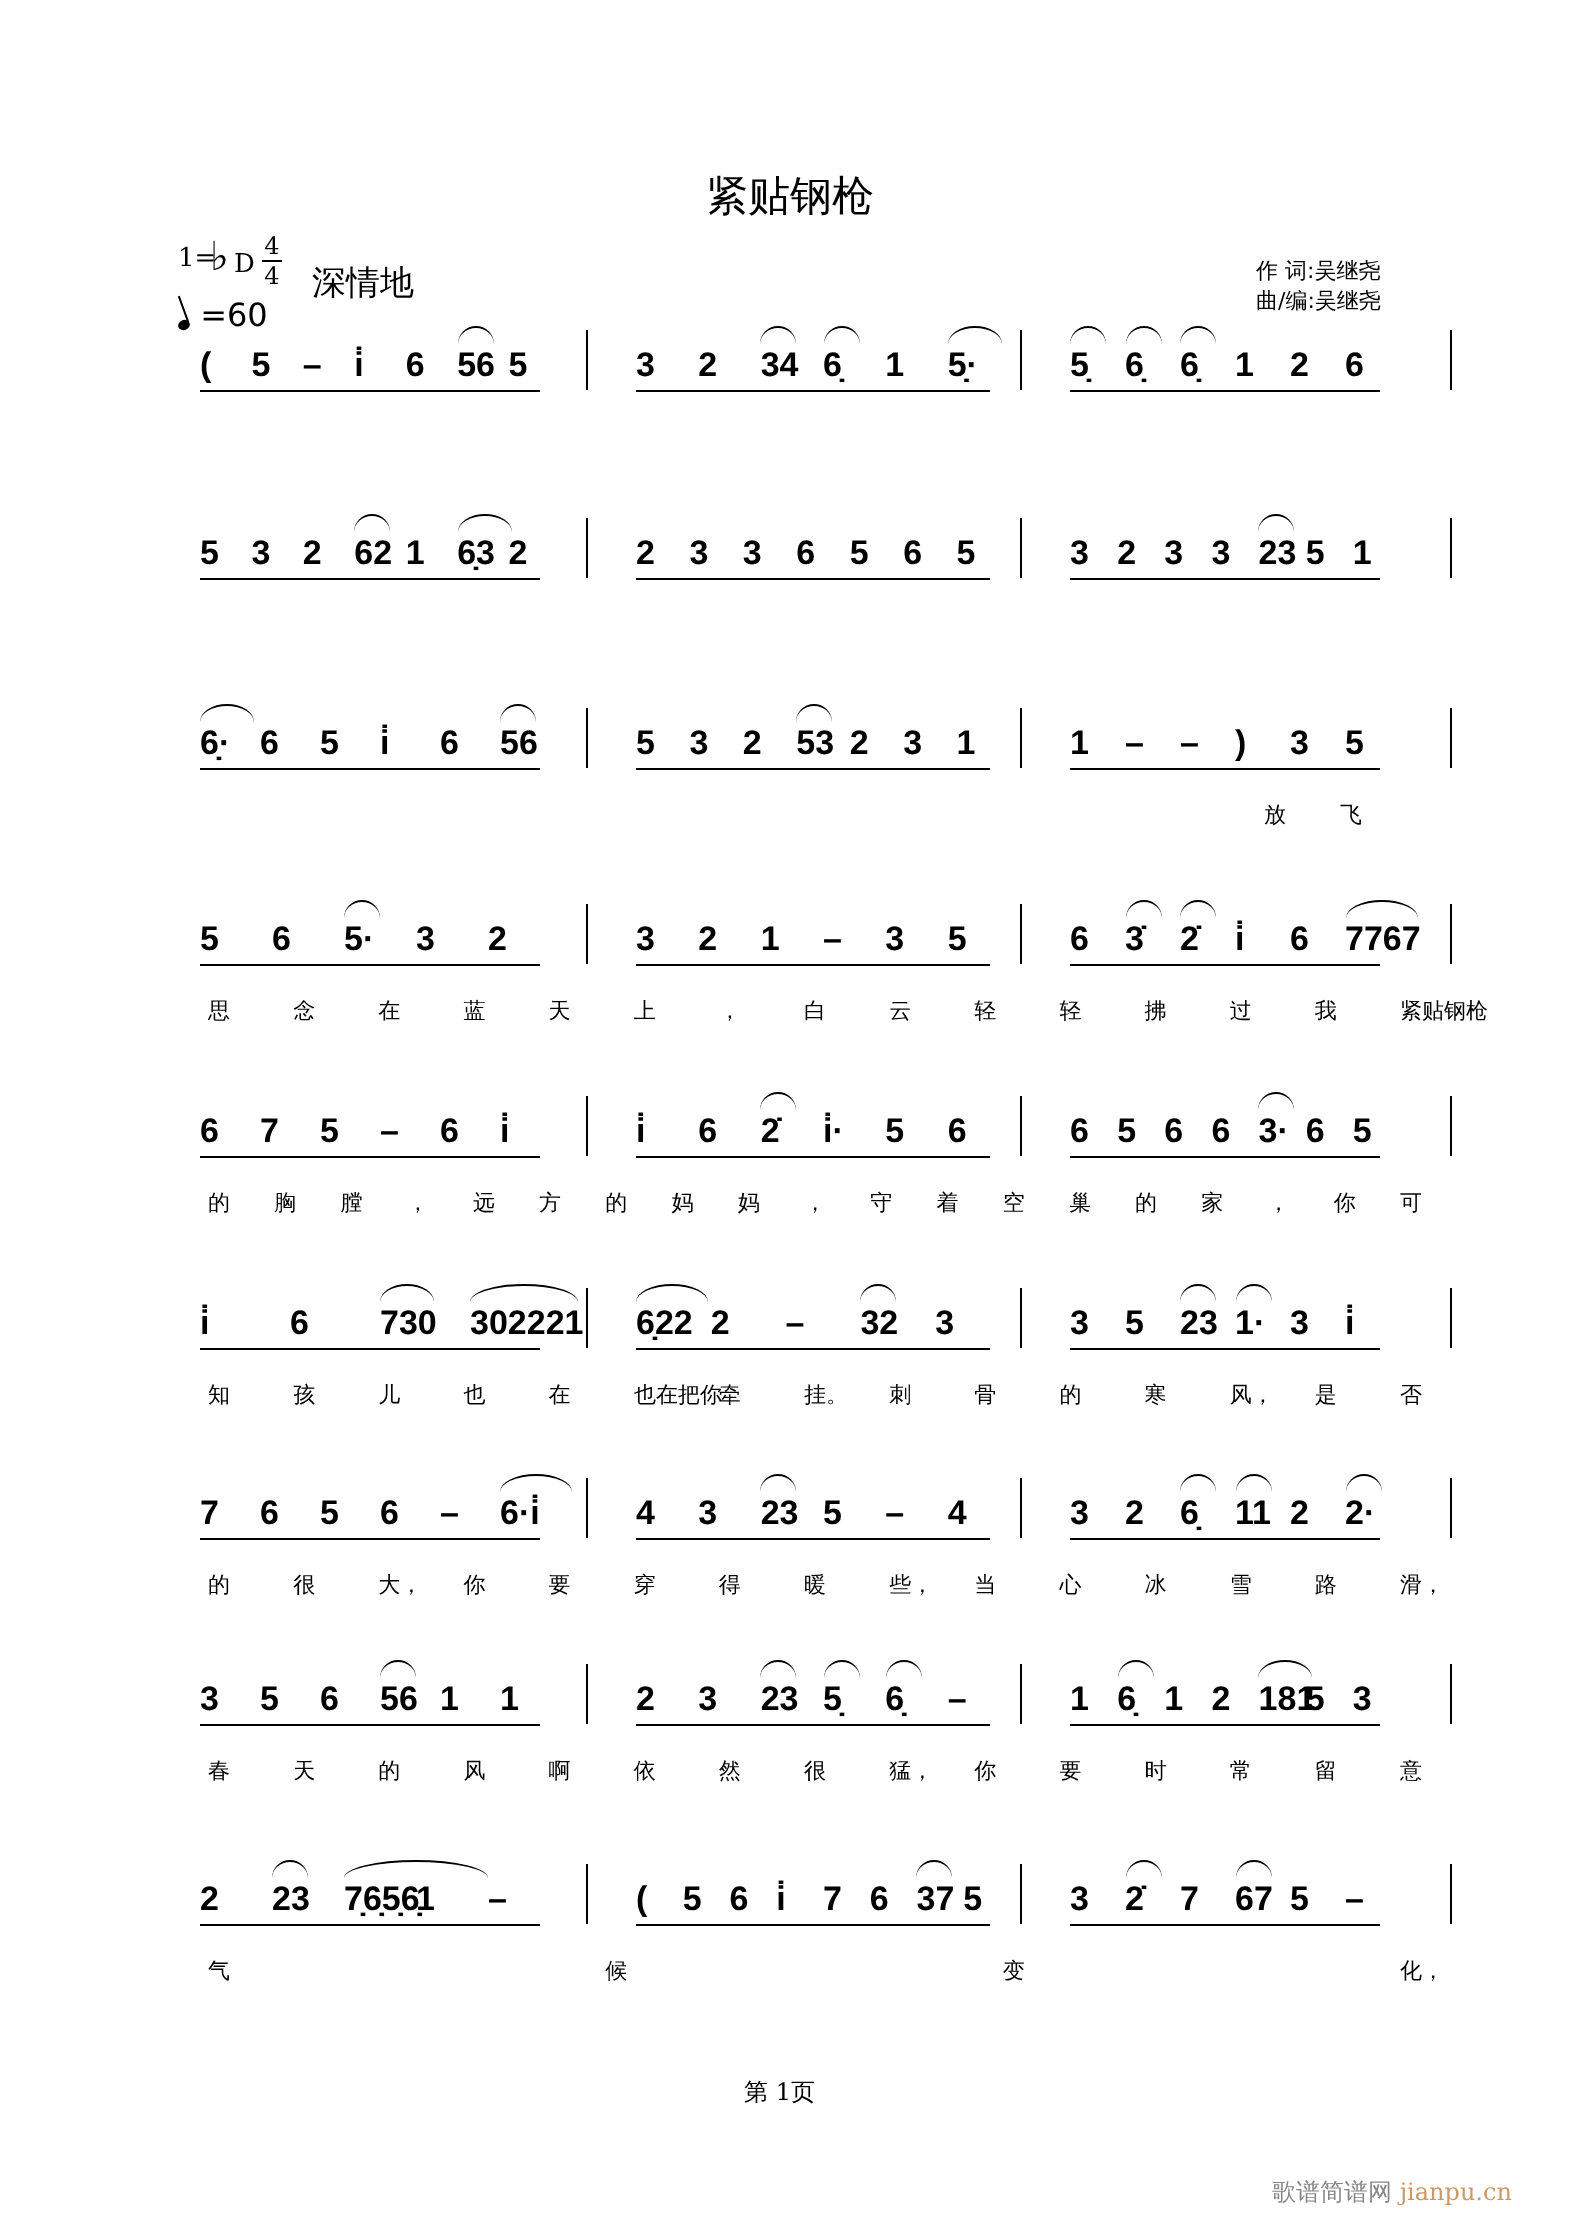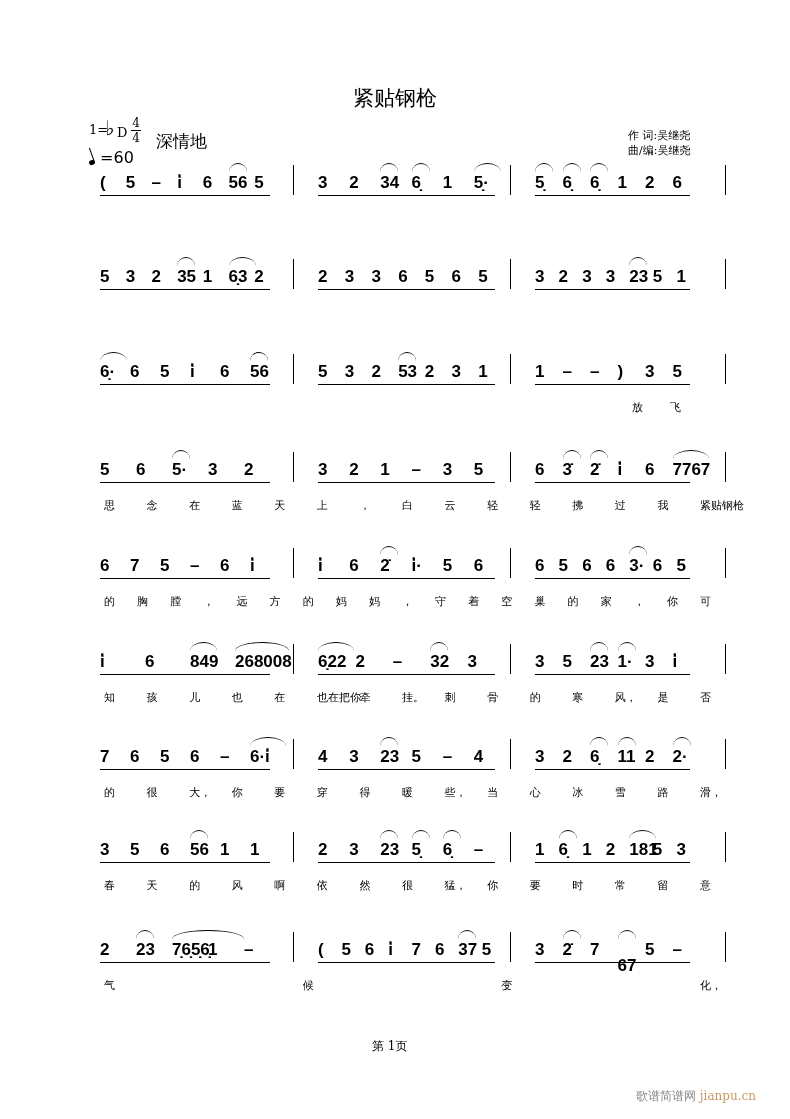--- a/index.html
+++ b/index.html
@@ -81,21 +81,21 @@
       <span class="n" style="left: 617.5px; top: 0px;">1</span>
       <span class="n" style="left: 645px; top: 0px;">2</span>
       <span class="n" style="left: 672.5px; top: 0px;">6</span>
       <div class="ul" style="left: 535px; top: 22px; width: 155px;"></div>
       <div class="bar" style="left: 725px; top: -8px;"></div>
     </div>
     <div class="row" style="top: 267px;">
       <span class="n" style="left: 100px; top: 0px;">5</span>
       <span class="n" style="left: 125.714px; top: 0px;">3</span>
       <span class="n" style="left: 151.429px; top: 0px;">2</span>
-      <span class="n" style="left: 177.143px; top: 0px;">35</span>
+      <span class="n" style="left: 177.143px; top: 0px;">62</span>
       <div class="arc" style="left: 177.143px; top: -10px; width: 18px; height: 8px;"></div>
       <span class="n" style="left: 202.857px; top: 0px;">1</span>
       <span class="n" style="left: 228.571px; top: 0px;">6̣3</span>
       <div class="arc" style="left: 228.571px; top: -10px; width: 27px; height: 8px;"></div>
       <span class="n" style="left: 254.286px; top: 0px;">2</span>
       <div class="ul" style="left: 100px; top: 22px; width: 170px;"></div>
       <div class="bar" style="left: 293px; top: -8px;"></div>
       <span class="n" style="left: 318px; top: 0px;">2</span>
       <span class="n" style="left: 344.714px; top: 0px;">3</span>
       <span class="n" style="left: 371.429px; top: 0px;">3</span>
@@ -236,23 +236,23 @@
       <span class="lyr" style="left: 534.444px; top: 38px;">巢</span>
       <span class="lyr" style="left: 567.556px; top: 38px;">的</span>
       <span class="lyr" style="left: 600.667px; top: 38px;">家</span>
       <span class="lyr" style="left: 633.778px; top: 38px;">，</span>
       <span class="lyr" style="left: 666.889px; top: 38px;">你</span>
       <span class="lyr" style="left: 700px; top: 38px;">可</span>
     </div>
     <div class="row" style="top: 652px;">
       <span class="n" style="left: 100px; top: 0px;">i̇</span>
       <span class="n" style="left: 145px; top: 0px;">6</span>
-      <span class="n" style="left: 190px; top: 0px;">849</span>
+      <span class="n" style="left: 190px; top: 0px;">730</span>
       <div class="arc" style="left: 190px; top: -10px; width: 27px; height: 8px;"></div>
-      <span class="n" style="left: 235px; top: 0px;">268008</span>
+      <span class="n" style="left: 235px; top: 0px;">302221</span>
       <div class="arc" style="left: 235px; top: -10px; width: 54px; height: 8px;"></div>
       <div class="ul" style="left: 100px; top: 22px; width: 170px;"></div>
       <div class="bar" style="left: 293px; top: -8px;"></div>
       <span class="n" style="left: 318px; top: 0px;">6̣22</span>
       <div class="arc" style="left: 318px; top: -10px; width: 36px; height: 8px;"></div>
       <span class="n" style="left: 355.4px; top: 0px;">2</span>
       <span class="n" style="left: 392.8px; top: 0px;">–</span>
       <span class="n" style="left: 430.2px; top: 0px;">32</span>
       <div class="arc" style="left: 430.2px; top: -10px; width: 18px; height: 8px;"></div>
       <span class="n" style="left: 467.6px; top: 0px;">3</span>
@@ -396,21 +396,21 @@
       <span class="n" style="left: 434.875px; top: 0px;">6</span>
       <span class="n" style="left: 458.25px; top: 0px;">37</span>
       <div class="arc" style="left: 458.25px; top: -10px; width: 18px; height: 8px;"></div>
       <span class="n" style="left: 481.625px; top: 0px;">5</span>
       <div class="ul" style="left: 318px; top: 22px; width: 177px;"></div>
       <div class="bar" style="left: 510px; top: -8px;"></div>
       <span class="n" style="left: 535px; top: 0px;">3</span>
       <span class="n" style="left: 562.5px; top: 0px;">2̇</span>
       <div class="arc" style="left: 562.5px; top: -10px; width: 18px; height: 8px;"></div>
       <span class="n" style="left: 590px; top: 0px;">7</span>
-      <span class="n" style="left: 617.5px; top: 16px; text-align: center;">67</span>
+      <span class="n" style="left: 617.5px; top: 0px; text-align: center;">67</span>
       <div class="arc" style="left: 617.5px; top: -10px; width: 18px; height: 8px;"></div>
       <span class="n" style="left: 645px; top: 0px;">5</span>
       <span class="n" style="left: 672.5px; top: 0px;">–</span>
       <div class="ul" style="left: 535px; top: 22px; width: 155px;"></div>
       <div class="bar" style="left: 725px; top: -8px;"></div>
       <span class="lyr" style="left: 104px; top: 38px;">气</span>
       <span class="lyr" style="left: 302.667px; top: 38px;">候</span>
       <span class="lyr" style="left: 501.333px; top: 38px;">变</span>
       <span class="lyr" style="left: 700px; top: 38px;">化，</span>
     </div>

